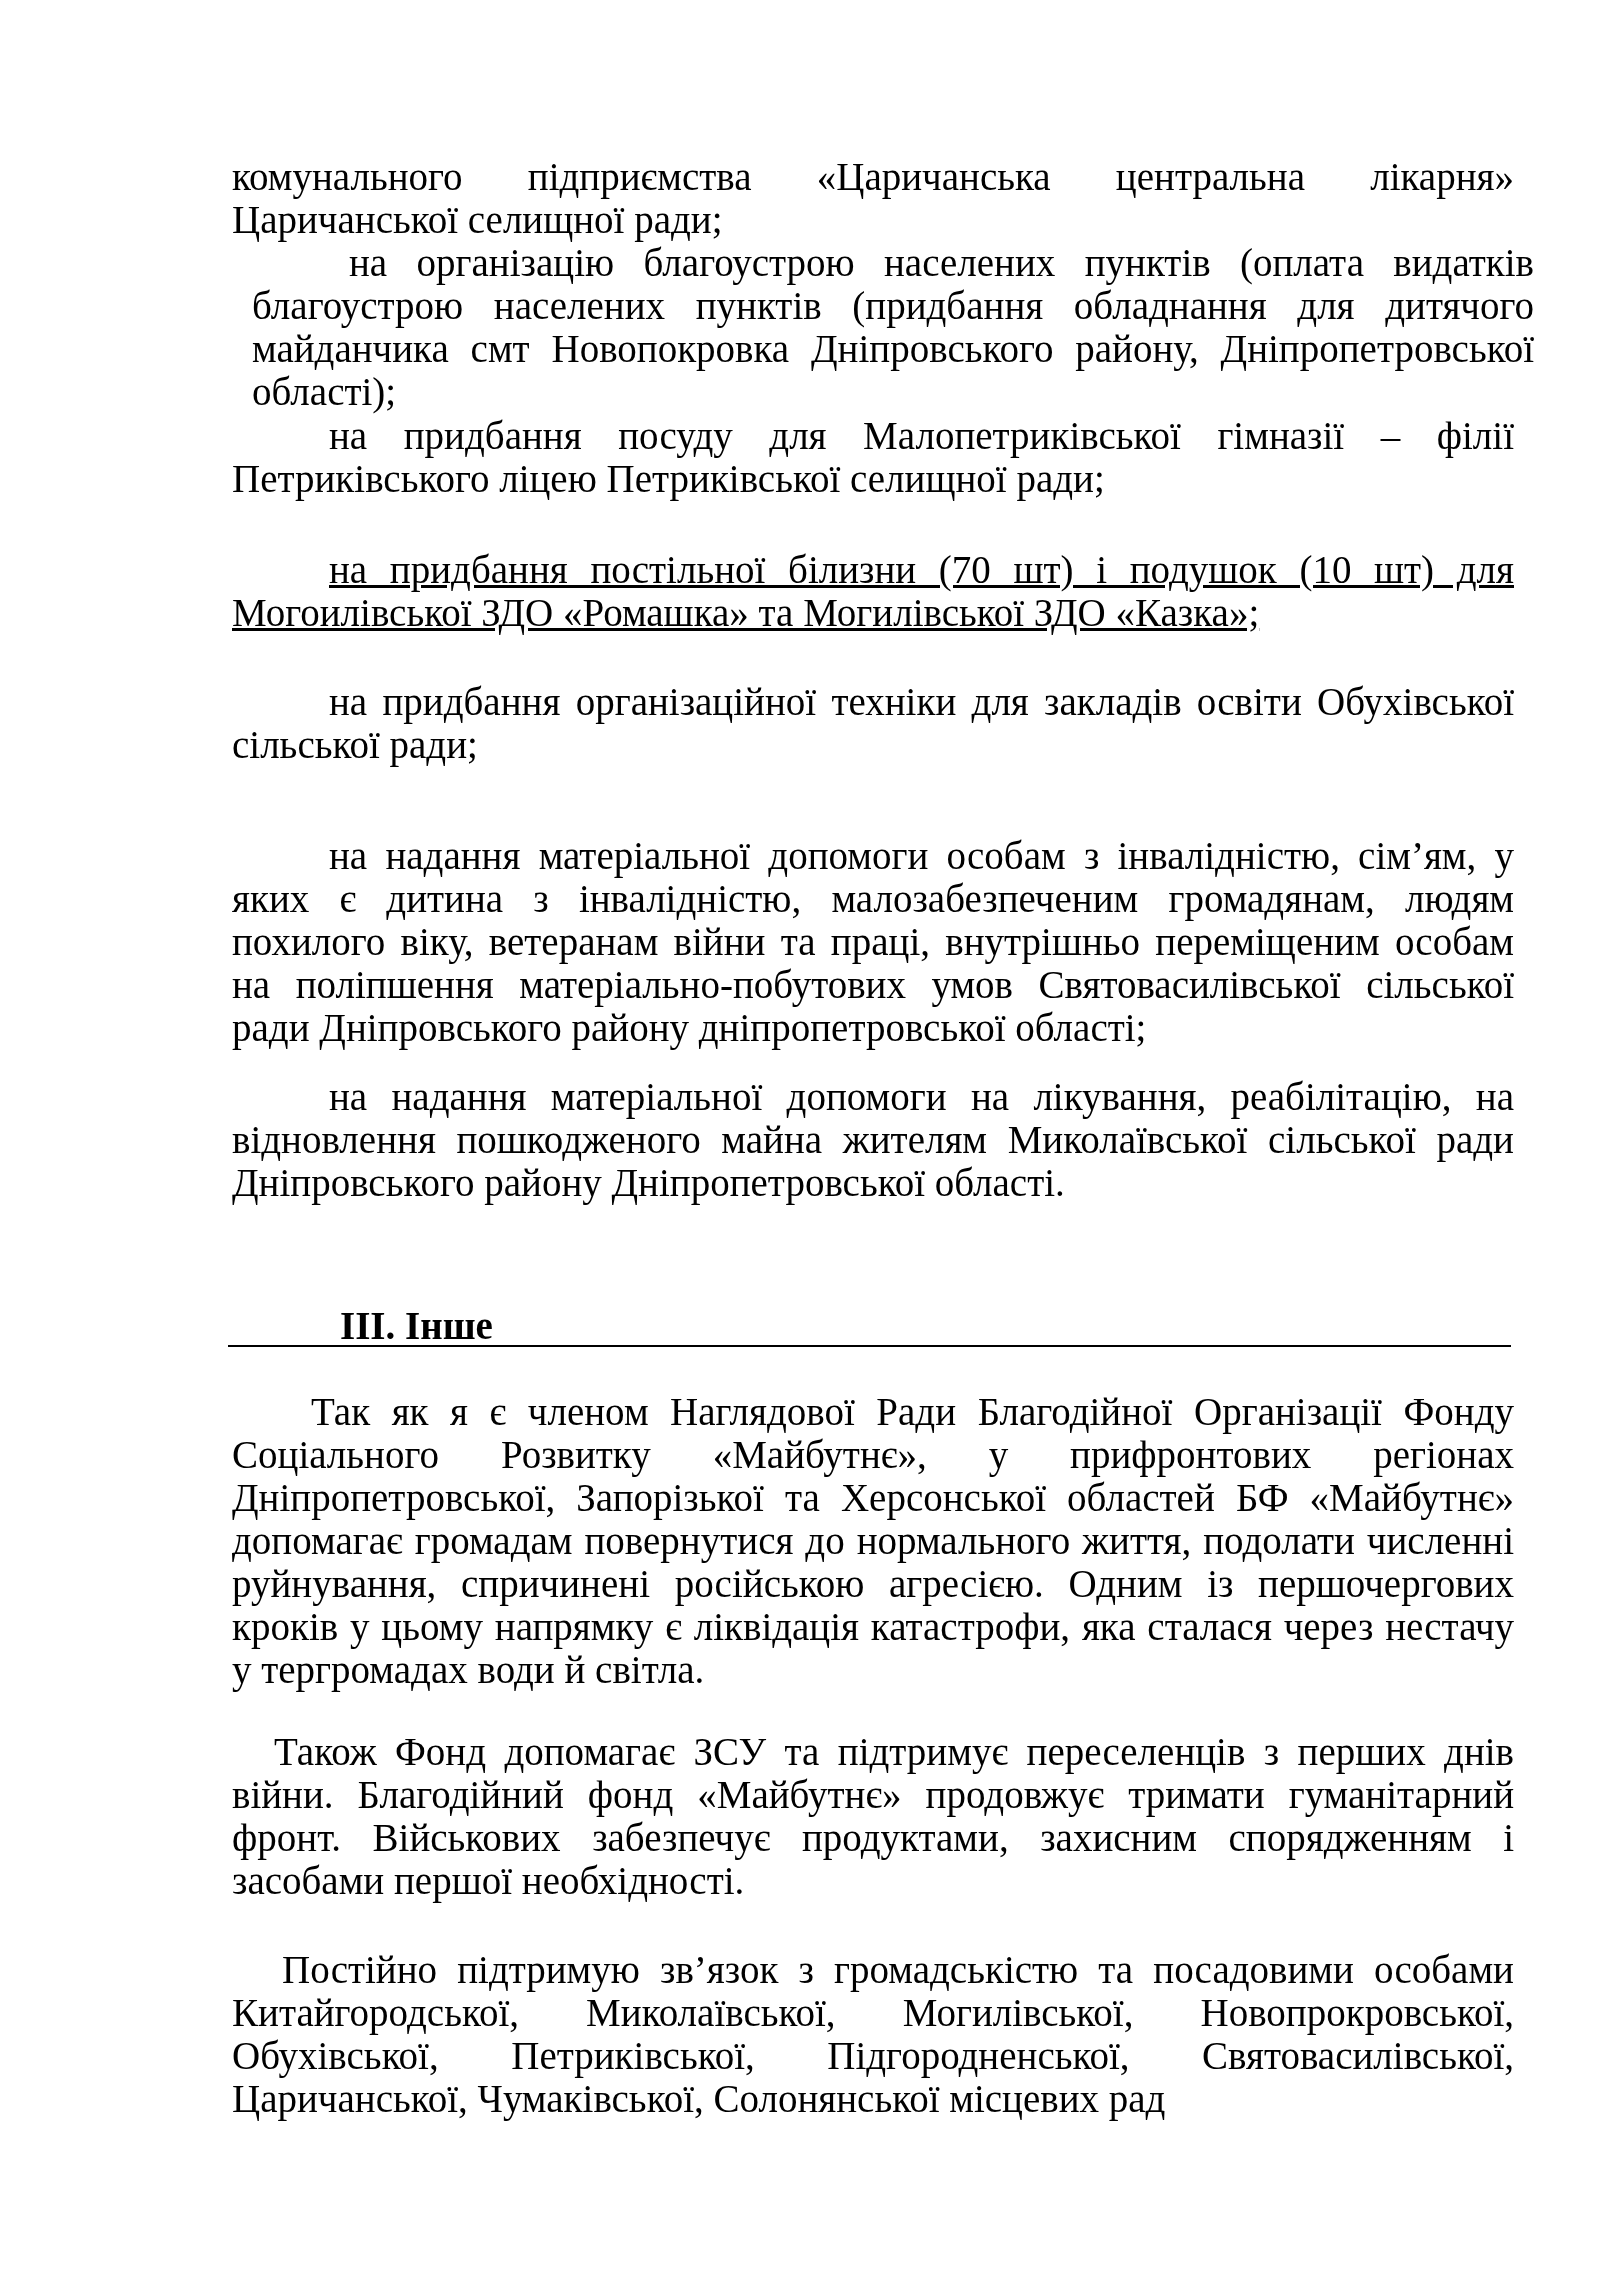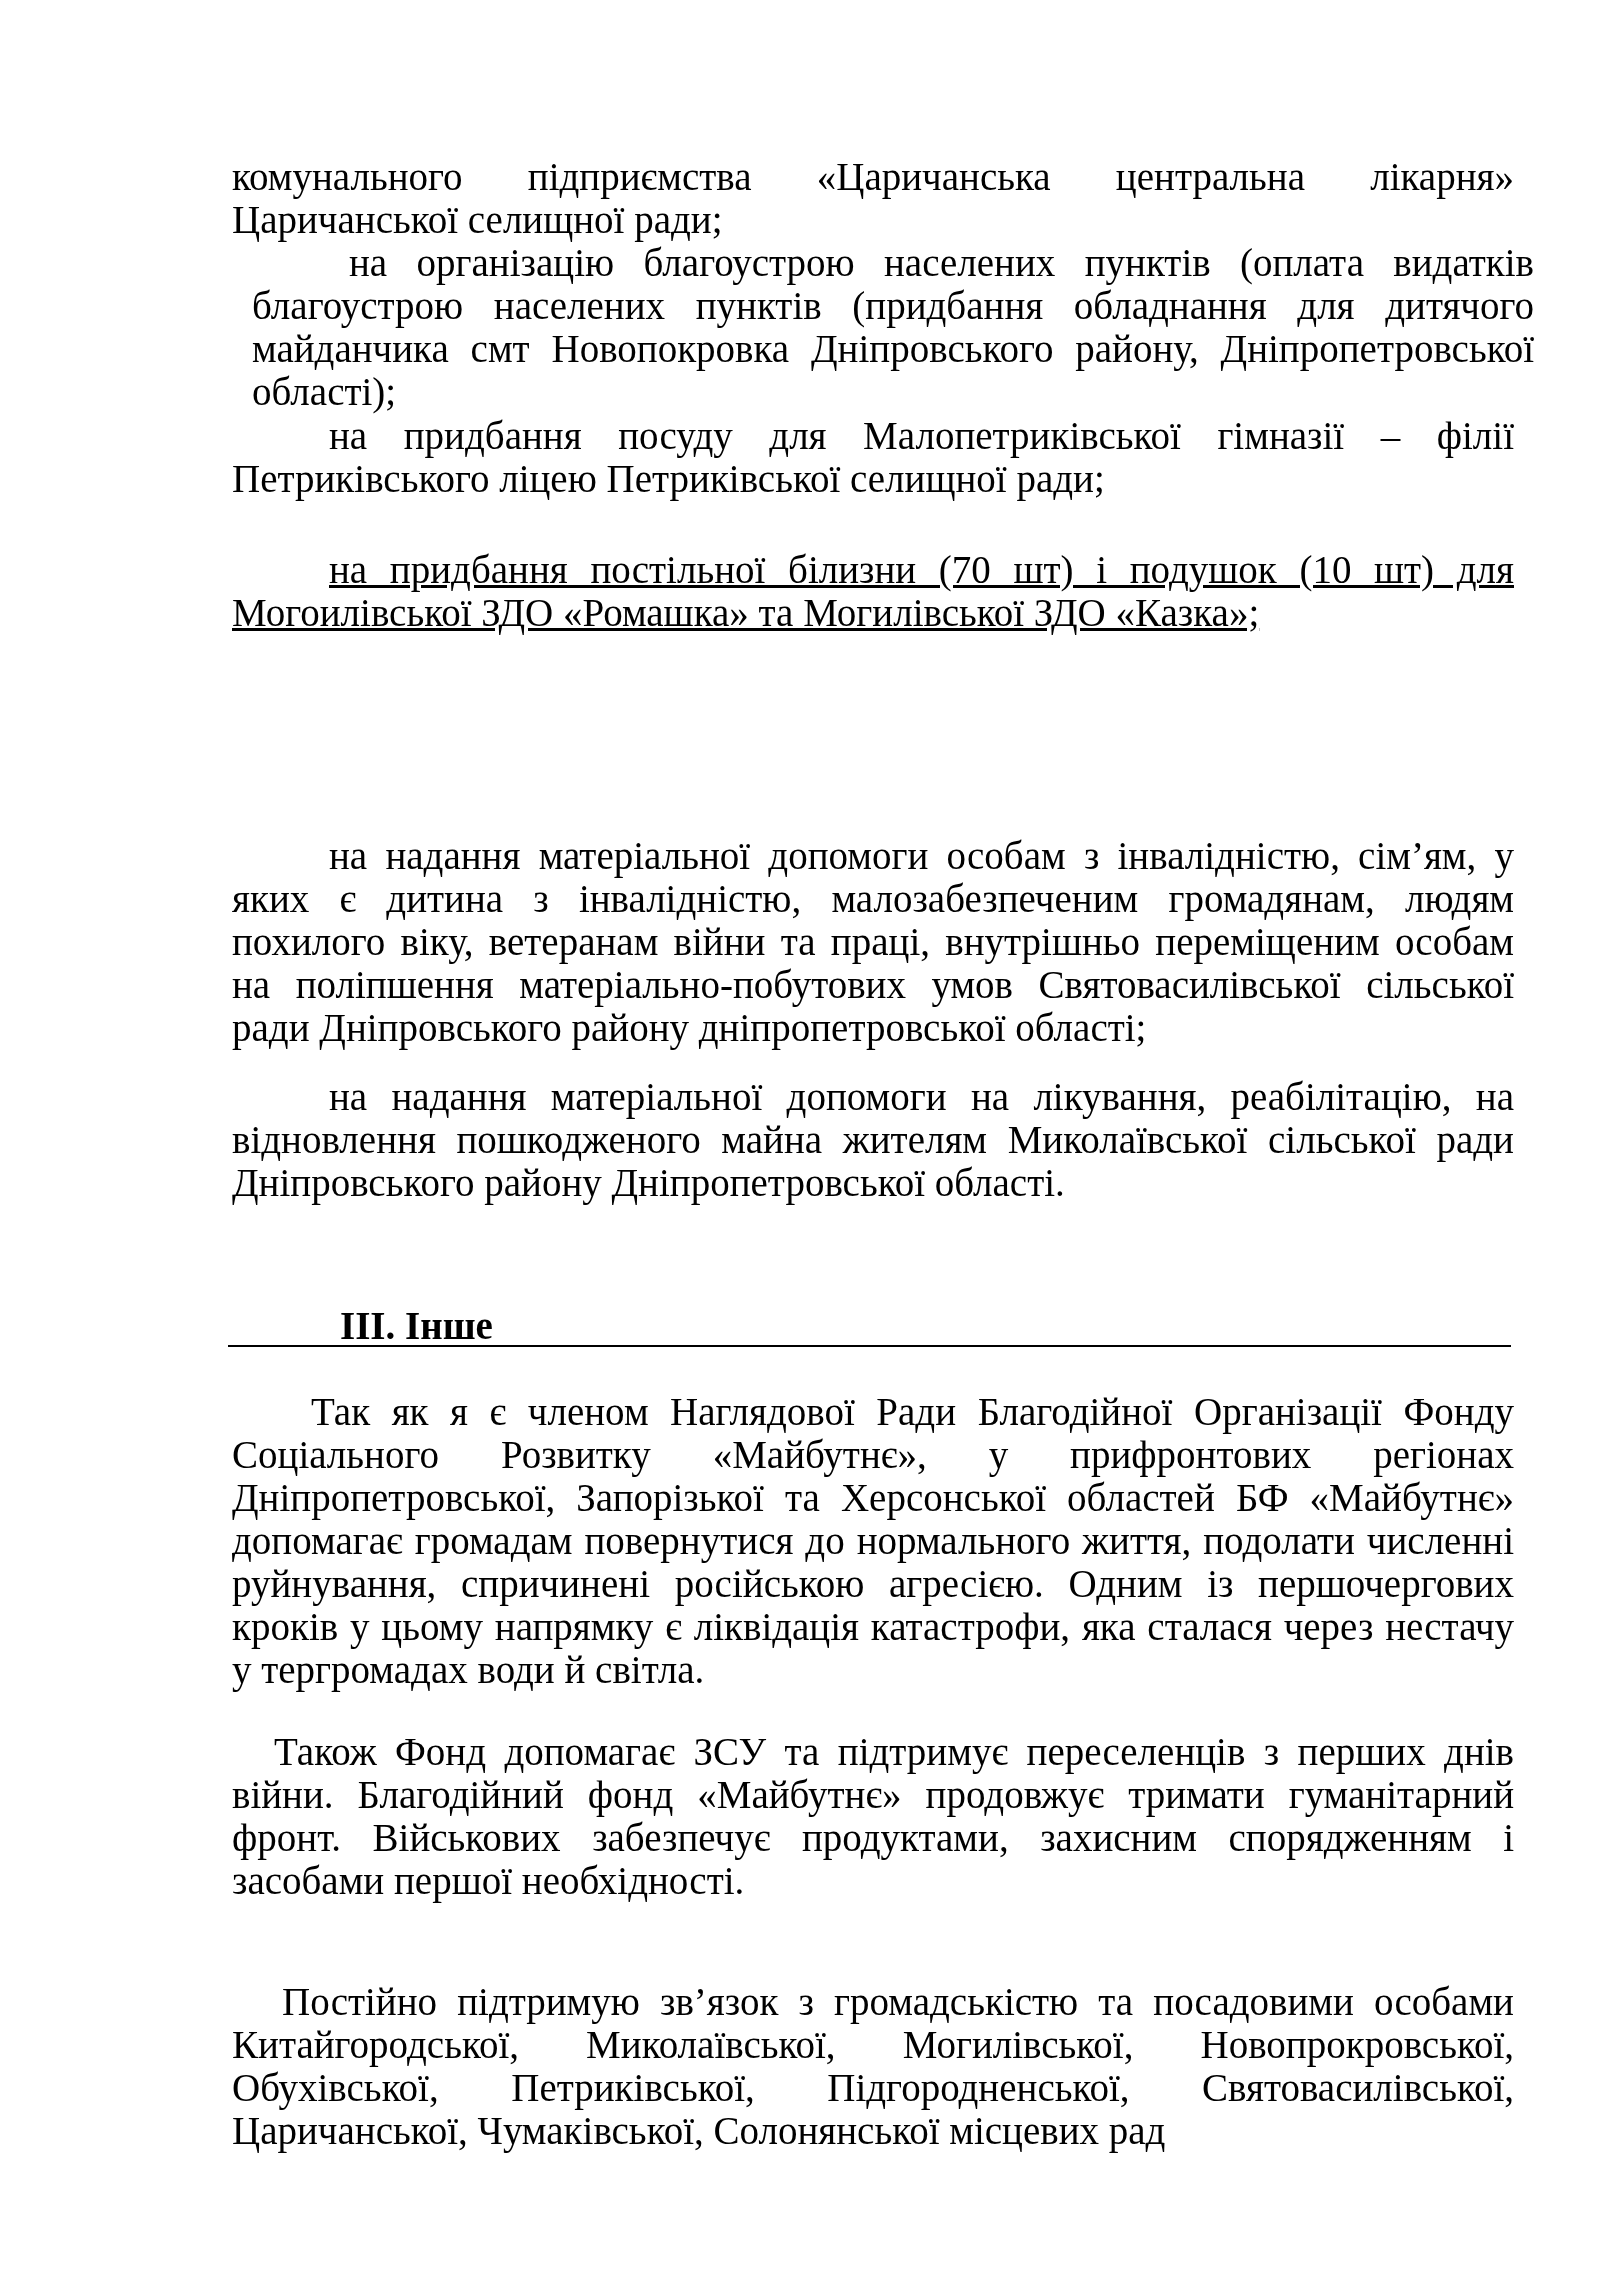--- a/index.html
+++ b/index.html
@@ -9,21 +9,21 @@
     font-family: "Liberation Serif", "DejaVu Serif", serif; color: #000;
   }
   .para {
     position: absolute; left: 232px; width: 1282px;
     font-size: 39px; line-height: 43px; text-align: justify; text-align-last: left;
     margin: 0;
   }
   .para.ind-97 { text-indent: 97px; }
   .para.ind-81 { text-indent: 79px; }
   .para.ind-44 { text-indent: 42px; }
-  .para.ind-51 { text-indent: 50px; margin-top: 32px; }
+  .para.ind-51 { text-indent: 50px; }
   .heading {
     position: absolute; left: 328px; top: 1292px;
     font-size: 39px; line-height: 43px; font-weight: bold; margin: 12px;
   }
   .rule {
     position: absolute; left: 228px; top: 1345px; width: 1283px; height: 2px; background: #000;
   }
 </style>
 </head>
 <body>
@@ -31,20 +31,21 @@
 <div class="page">
 
   <p class="para" style="top:155px;">комунального підприємства «Царичанська центральна лікарня» Царичанської селищної ради;</p>
 
   <p class="para ind-97" style="top:241px;margin-left:20px;">на організацію благоустрою населених пунктів (оплата видатків благоустрою населених пунктів (придбання обладнання для дитячого майданчика смт Новопокровка Дніпровського району, Дніпропетровської області);</p>
 
   <p class="para ind-97" style="top:414px;">на придбання посуду для  Малопетриківської гімназії – філії Петриківського ліцею Петриківської селищної ради;</p>
 
   <p class="para ind-97" style="top:548px;text-decoration:underline;">на придбання постільної білизни (70 шт)  і подушок (10 шт) для Могоилівської ЗДО «Ромашка» та Могилівської ЗДО «Казка»;</p>
 
+  <p class="para ind-97" style="top:680px;">на придбання організаційної техніки для закладів освіти Обухівської сільської ради;</p>
 
   <p class="para ind-97" style="top:834px;">на надання матеріальної допомоги особам з інвалідністю, сім’ям, у яких є дитина з  інвалідністю, малозабезпеченим громадянам, людям похилого віку, ветеранам війни та праці, внутрішньо переміщеним особам на поліпшення матеріально-побутових умов Святовасилівської сільської ради Дніпровського району дніпропетровської області;</p>
 
   <p class="para ind-97" style="top:1075px;">на надання матеріальної допомоги на лікування, реабілітацію, на відновлення пошкодженого майна жителям Миколаївської сільської ради Дніпровського району Дніпропетровської області.</p>
 
   <h2 class="heading">ІІІ. Інше</h2>
   <div class="rule"></div>
 
   <p class="para ind-81" style="top:1390px;">Так як я є членом Наглядової Ради Благодійної Організації Фонду Соціального Розвитку «Майбутнє», у прифронтових регіонах Дніпропетровської, Запорізької та Херсонської областей БФ «Майбутнє» допомагає громадам повернутися до нормального життя, подолати численні руйнування, спричинені російською агресією. Одним із першочергових кроків у цьому напрямку є ліквідація катастрофи, яка сталася через нестачу у тергромадах води й світла.</p>
 

